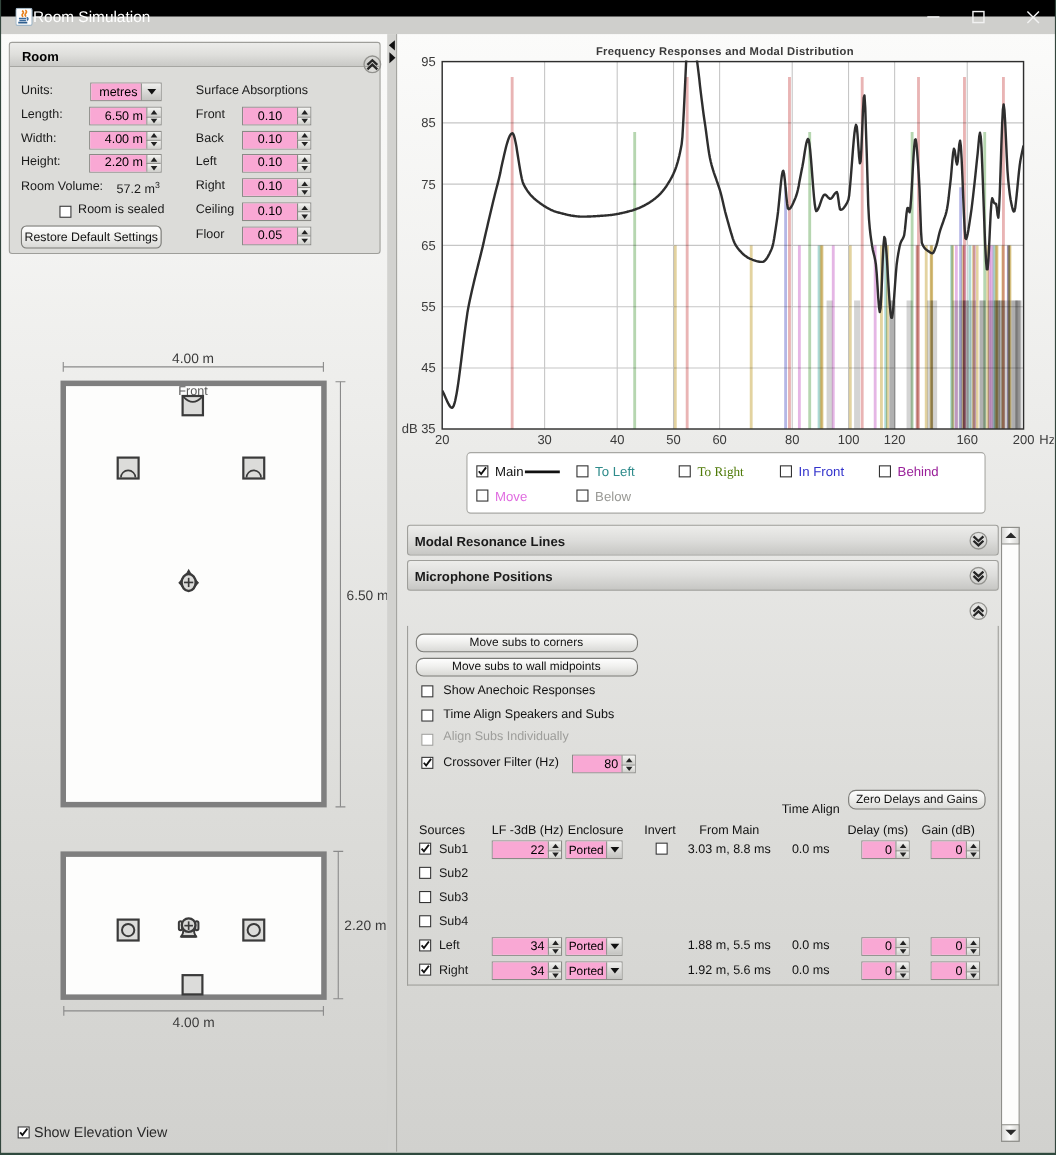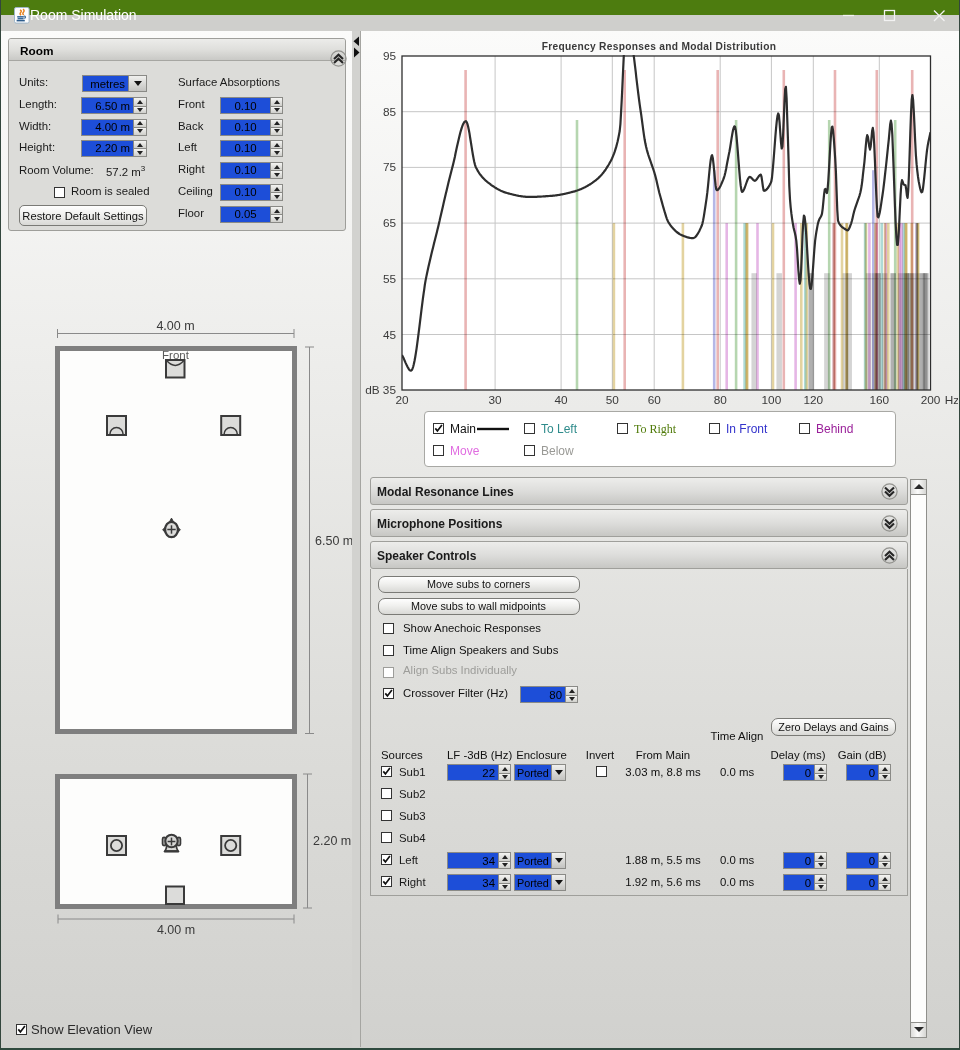--- a/index.html
+++ b/index.html
@@ -1,23 +1,23 @@
 <!DOCTYPE html>
 <html><head><meta charset="utf-8"><style>
 *{margin:0;padding:0;box-sizing:border-box}
 body{width:960px;height:1050px;font-family:"Liberation Sans",sans-serif;overflow:hidden;background:#cfcfcc}
 #win{position:absolute;left:0;top:0;width:960px;height:1050px}
-#tb{position:absolute;left:0;top:0;width:960px;height:15px;background:#4d7c0f}
+#tb{position:absolute;left:0;top:0;width:960px;height:15px;background:#000000}
 #tb .t{position:absolute;left:30px;top:7px;color:#fff;font-size:14px}
 #content{position:absolute;left:0;top:31px;width:960px;height:1045px;background:linear-gradient(180deg,#fbfbfa 0%,#ededeb 32%,#dcdcd9 68%,#d0d0cd 100%)}
 .lb{position:absolute;white-space:nowrap}
 .panel{position:absolute;border:1px solid #9e9e9a;border-radius:3px}
 .phead{position:absolute;left:0;top:0;right:0;height:22px;background:linear-gradient(180deg,#ececea 0%,#dfdfdc 50%,#c9c9c6 100%);border-bottom:1px solid #a6a6a2;border-radius:2px 2px 0 0}
 .spin{position:absolute;border:1px solid #8a8a86;background:#fff}
-.spinf{position:absolute;left:0;top:0;background:#1d4ed8;display:flex;align-items:center}
+.spinf{position:absolute;left:0;top:0;background:#f9a8d4;display:flex;align-items:center}
 .spinb{position:absolute;top:0;background:linear-gradient(180deg,#f4f4f2,#cfcfcb);border-left:1px solid #8a8a86;display:flex;align-items:center;justify-content:center}
 .combb{position:absolute;top:0;background:linear-gradient(180deg,#f0f0ee,#c3c3c0);border-left:1px solid #8a8a86;display:flex;align-items:center;justify-content:center}
 .tu{width:0;height:0;border-left:3.5px solid transparent;border-right:3.5px solid transparent;border-bottom:4px solid #222}
 .tu2{width:0;height:0;border-left:5.5px solid transparent;border-right:5.5px solid transparent;border-bottom:5px solid #2a2a2a}
 .td2{width:0;height:0;border-left:5.5px solid transparent;border-right:5.5px solid transparent;border-top:5px solid #2a2a2a}
 .td{width:0;height:0;border-left:3.5px solid transparent;border-right:3.5px solid transparent;border-top:4px solid #222}
 .tdc{width:0;height:0;border-left:4.5px solid transparent;border-right:4.5px solid transparent;border-top:5.5px solid #111}
 .cb{position:absolute;border:1.7px solid #333;background:#fff;box-sizing:content-box;width:9px!important;height:9px!important;padding:0}
 .cb.dis{border-color:#9d9d9a}
 .btn{position:absolute;border:1px solid #7a7a76;border-radius:7px;background:linear-gradient(180deg,#fefefe 0%,#f0f0ee 45%,#d9d9d6 100%);display:flex;align-items:center;justify-content:center;font-size:10.8px;color:#111;white-space:nowrap}
@@ -382,23 +382,20 @@
 <circle cx="8.5" cy="8.5" r="7.6" fill="none" stroke="#92928e" stroke-width="1.2"></circle>
 <path d="M4.0,4.6 L8.5,8.8 L13.0,4.6 M4.0,8.6 L8.5,12.8 L13.0,8.6" fill="none" stroke="#262626" stroke-width="2.1"></path>
       </svg>
 <div class="hdrbar" style="left:370px;top:478px;width:538px;height:28px">
         <div class="ht">Microphone Positions</div>
       </div>
 <svg style="position:absolute;left:880.5px;top:483.5px" width="17" height="17" viewBox="0 0 17 17">
 <circle cx="8.5" cy="8.5" r="7.6" fill="none" stroke="#92928e" stroke-width="1.2"></circle>
 <path d="M4.0,4.6 L8.5,8.8 L13.0,4.6 M4.0,8.6 L8.5,12.8 L13.0,8.6" fill="none" stroke="#262626" stroke-width="2.1"></path>
       </svg>
-<div class="hdrbar" style="left:370px;top:510px;width:538px;height:28px">
-        <div class="ht">Speaker Controls</div>
-      </div>
 <svg style="position:absolute;left:880.5px;top:515.5px" width="17" height="17" viewBox="0 0 17 17">
 <circle cx="8.5" cy="8.5" r="7.6" fill="none" stroke="#92928e" stroke-width="1.2"></circle>
 <path d="M4.0,9.0 L8.5,4.8 L13.0,9.0 M4.0,13.0 L8.5,8.8 L13.0,13.0" fill="none" stroke="#262626" stroke-width="2.1"></path>
       </svg>
 <div style="position:absolute;left:370px;top:538px;width:538px;height:327px;border:1px solid #9f9f9b;border-top:none"></div>
 <div class="btn" style="left:377.5px;top:544.5px;width:202px;height:17px">Move subs to corners</div>
 <div class="btn" style="left:377.5px;top:566.5px;width:202px;height:17px">Move subs to wall midpoints</div>
 <div class="cb" style="left:383px;top:592.0px;width:9px;height:9px"></div>
 <div class="lb" style="left:403px;top:590.5px;font-size:11.4px;color:#111;">Show Anechoic Responses</div>
 <div class="cb" style="left:383px;top:614.0px;width:9px;height:9px"></div>

